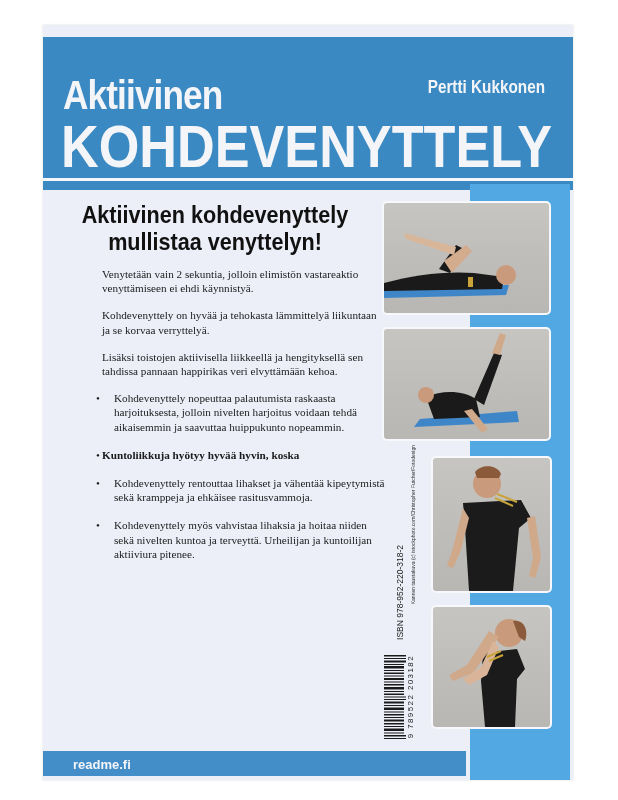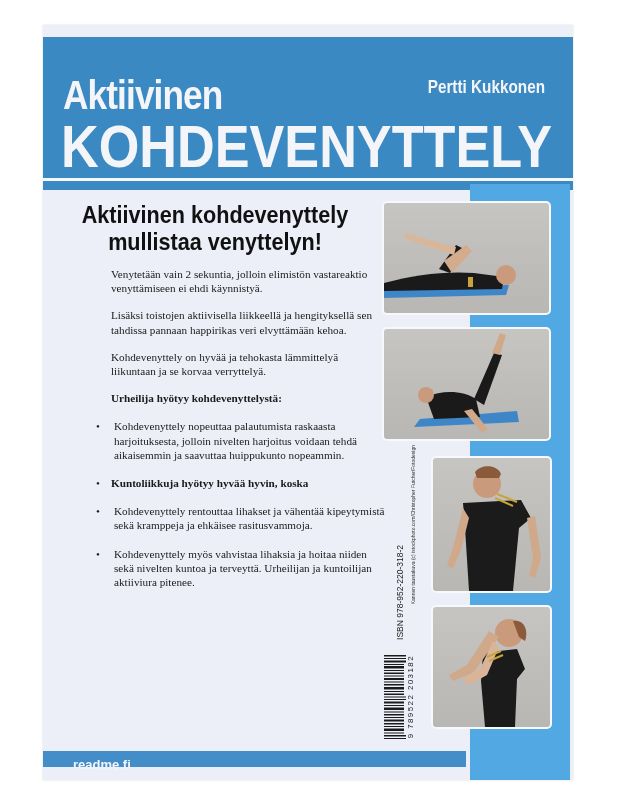--- a/index.html
+++ b/index.html
@@ -36,40 +36,40 @@
       white-space: nowrap;
     }
     .header-rule {
       position: absolute; left: 0; top: 153px; width: 530px; height: 3px; background: #f6f7fb;
     }
     .side-column {
       position: absolute; left: 427px; top: 159px; width: 100px; height: 596px;
       background: #52a8e2;
     }
     .bottom-bar {
-      position: absolute; left: 0; top: 726px; width: 423px; height: 16px;
+      position: absolute; left: 0; top: 726px; width: 423px; height: 25px;
       background: #438ec9;
     }
     .publisher {
       position: absolute; left: 30px; top: 6px;
       font-family: "Liberation Sans", sans-serif; font-weight: bold;
       font-size: 13px; color: #f4f5f8;
     }
     .headline {
       position: absolute; left: 22px; top: 176px; width: 300px;
       text-align: center;
       font-family: "Liberation Sans", sans-serif; font-weight: bold;
       font-size: 24px; line-height: 27px; color: #111;
       transform: scaleX(0.9); transform-origin: center top;
     }
     .body-copy {
       position: absolute; left: 52px; top: 242px; width: 290px;
       font-size: 11.2px; line-height: 14.2px; color: #1b1b1b;
     }
-    .body-copy p { margin: 0 0 13px 16px; }
+    .body-copy p { margin: 0 0 13px 7px; }
     .body-copy .subhead { font-weight: bold; margin-bottom: 14px; }
     .body-copy ul { list-style: none; margin: 0 0 13px 0; padding: 0; }
     .body-copy li { position: relative; padding-left: 19px; margin-bottom: 14px; }
     .body-copy li .bullet { position: absolute; left: 1px; top: 0; }
     .photo {
       position: absolute; border: 2px solid #f7f8fb; border-radius: 5px;
       background: linear-gradient(180deg, #c6c5c2 0%, #bdbcb9 60%, #b8b7b4 100%);
       overflow: hidden;
     }
     .photo svg { position: absolute; left: 0; top: 0; }
@@ -110,24 +110,23 @@
 
   <div class="side-column"></div>
 
   <div class="headline">
     <div>Aktiivinen kohdevenyttely</div>
     <div>mullistaa venyttelyn!</div>
   </div>
 
   <div class="body-copy">
     <p>Venytetään vain 2 sekuntia, jolloin elimistön vastareaktio venyttämiseen ei ehdi käynnistyä.</p>
+    <p>Kohdevenyttely on hyvää ja tehokasta lämmittelyä liikuntaan ja se korvaa verryttelyä.</p>
     <p>Lisäksi toistojen aktiivisella liikkeellä ja hengityksellä sen tahdissa pannaan happirikas veri elvyttämään kehoa.</p>
-    <p>Kohdevenyttely on hyvää ja tehokasta lämmittelyä liikuntaan ja se korvaa verryttelyä.</p>
-
-    <p class="subhead">Urheilija hyötyy kohdevenyttelystä:</p>
+
     <ul>
       <li>
         <span class="bullet">•</span>
         <span>Kohdevenyttely nopeuttaa palautumista raskaasta harjoituksesta, jolloin nivelten harjoitus voidaan tehdä aikaisemmin ja saavuttaa huippukunto nopeammin.</span>
       </li>
       <li>
         <span class="bullet">•</span>
       </li>
     </ul>
 

